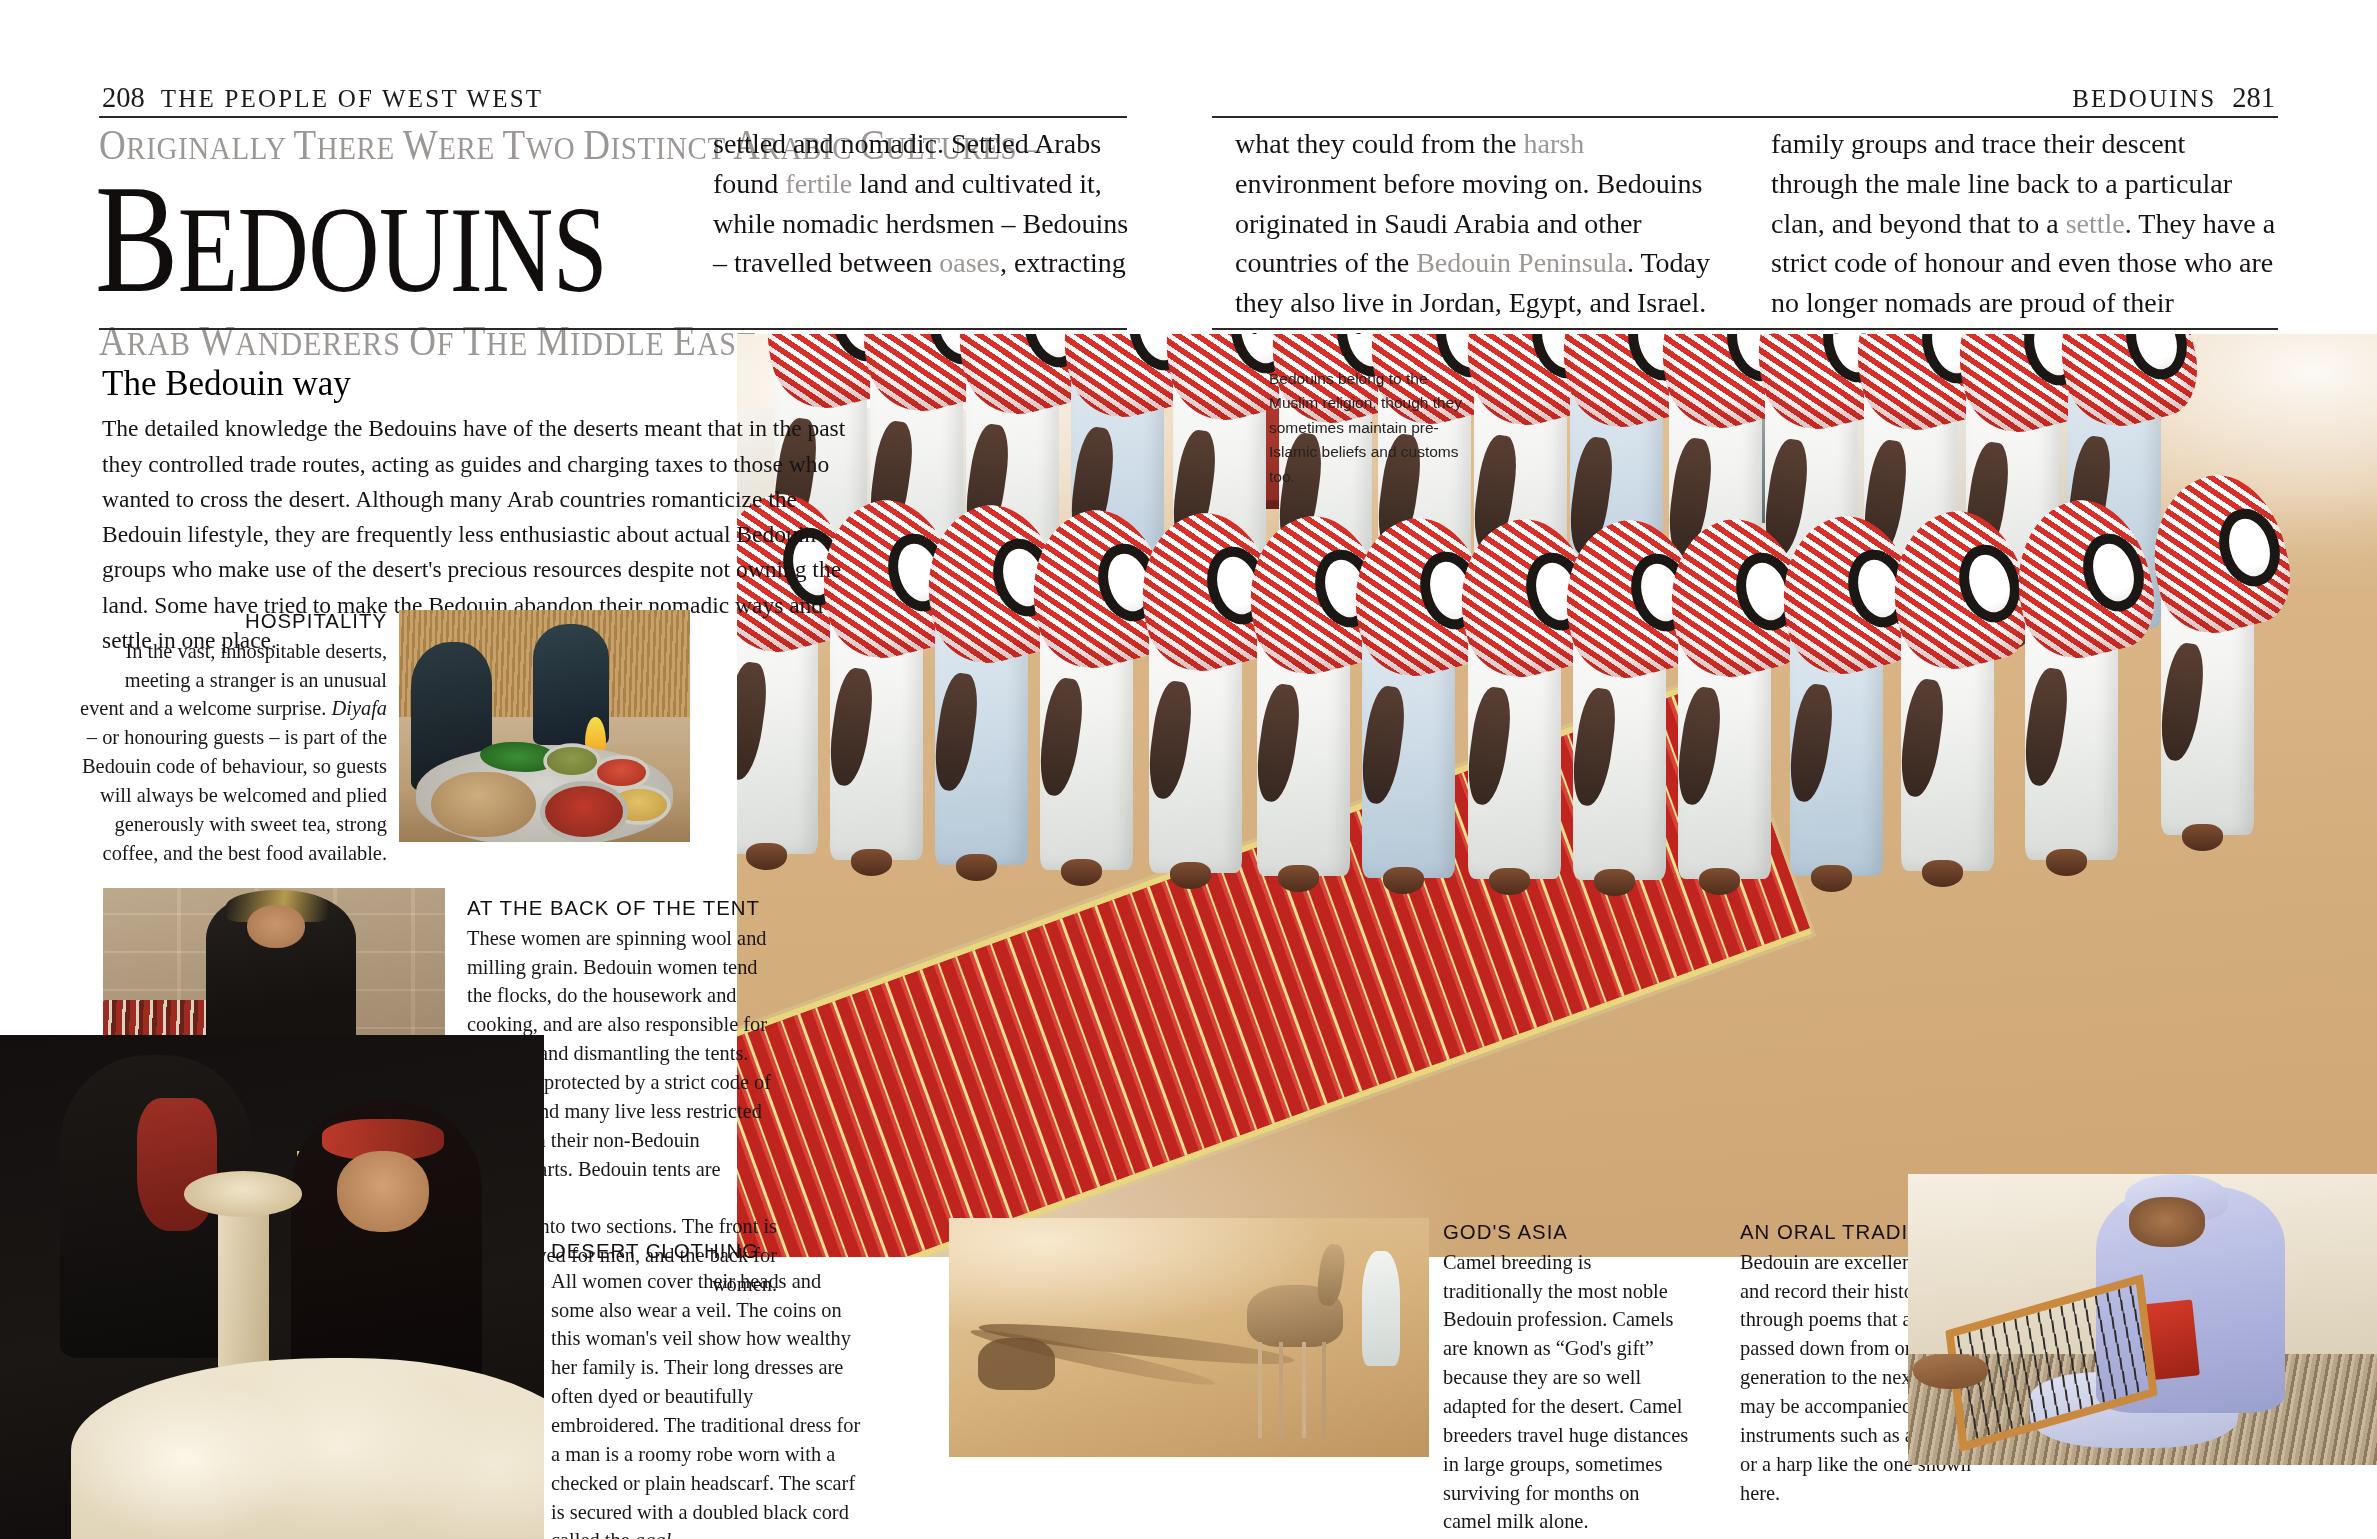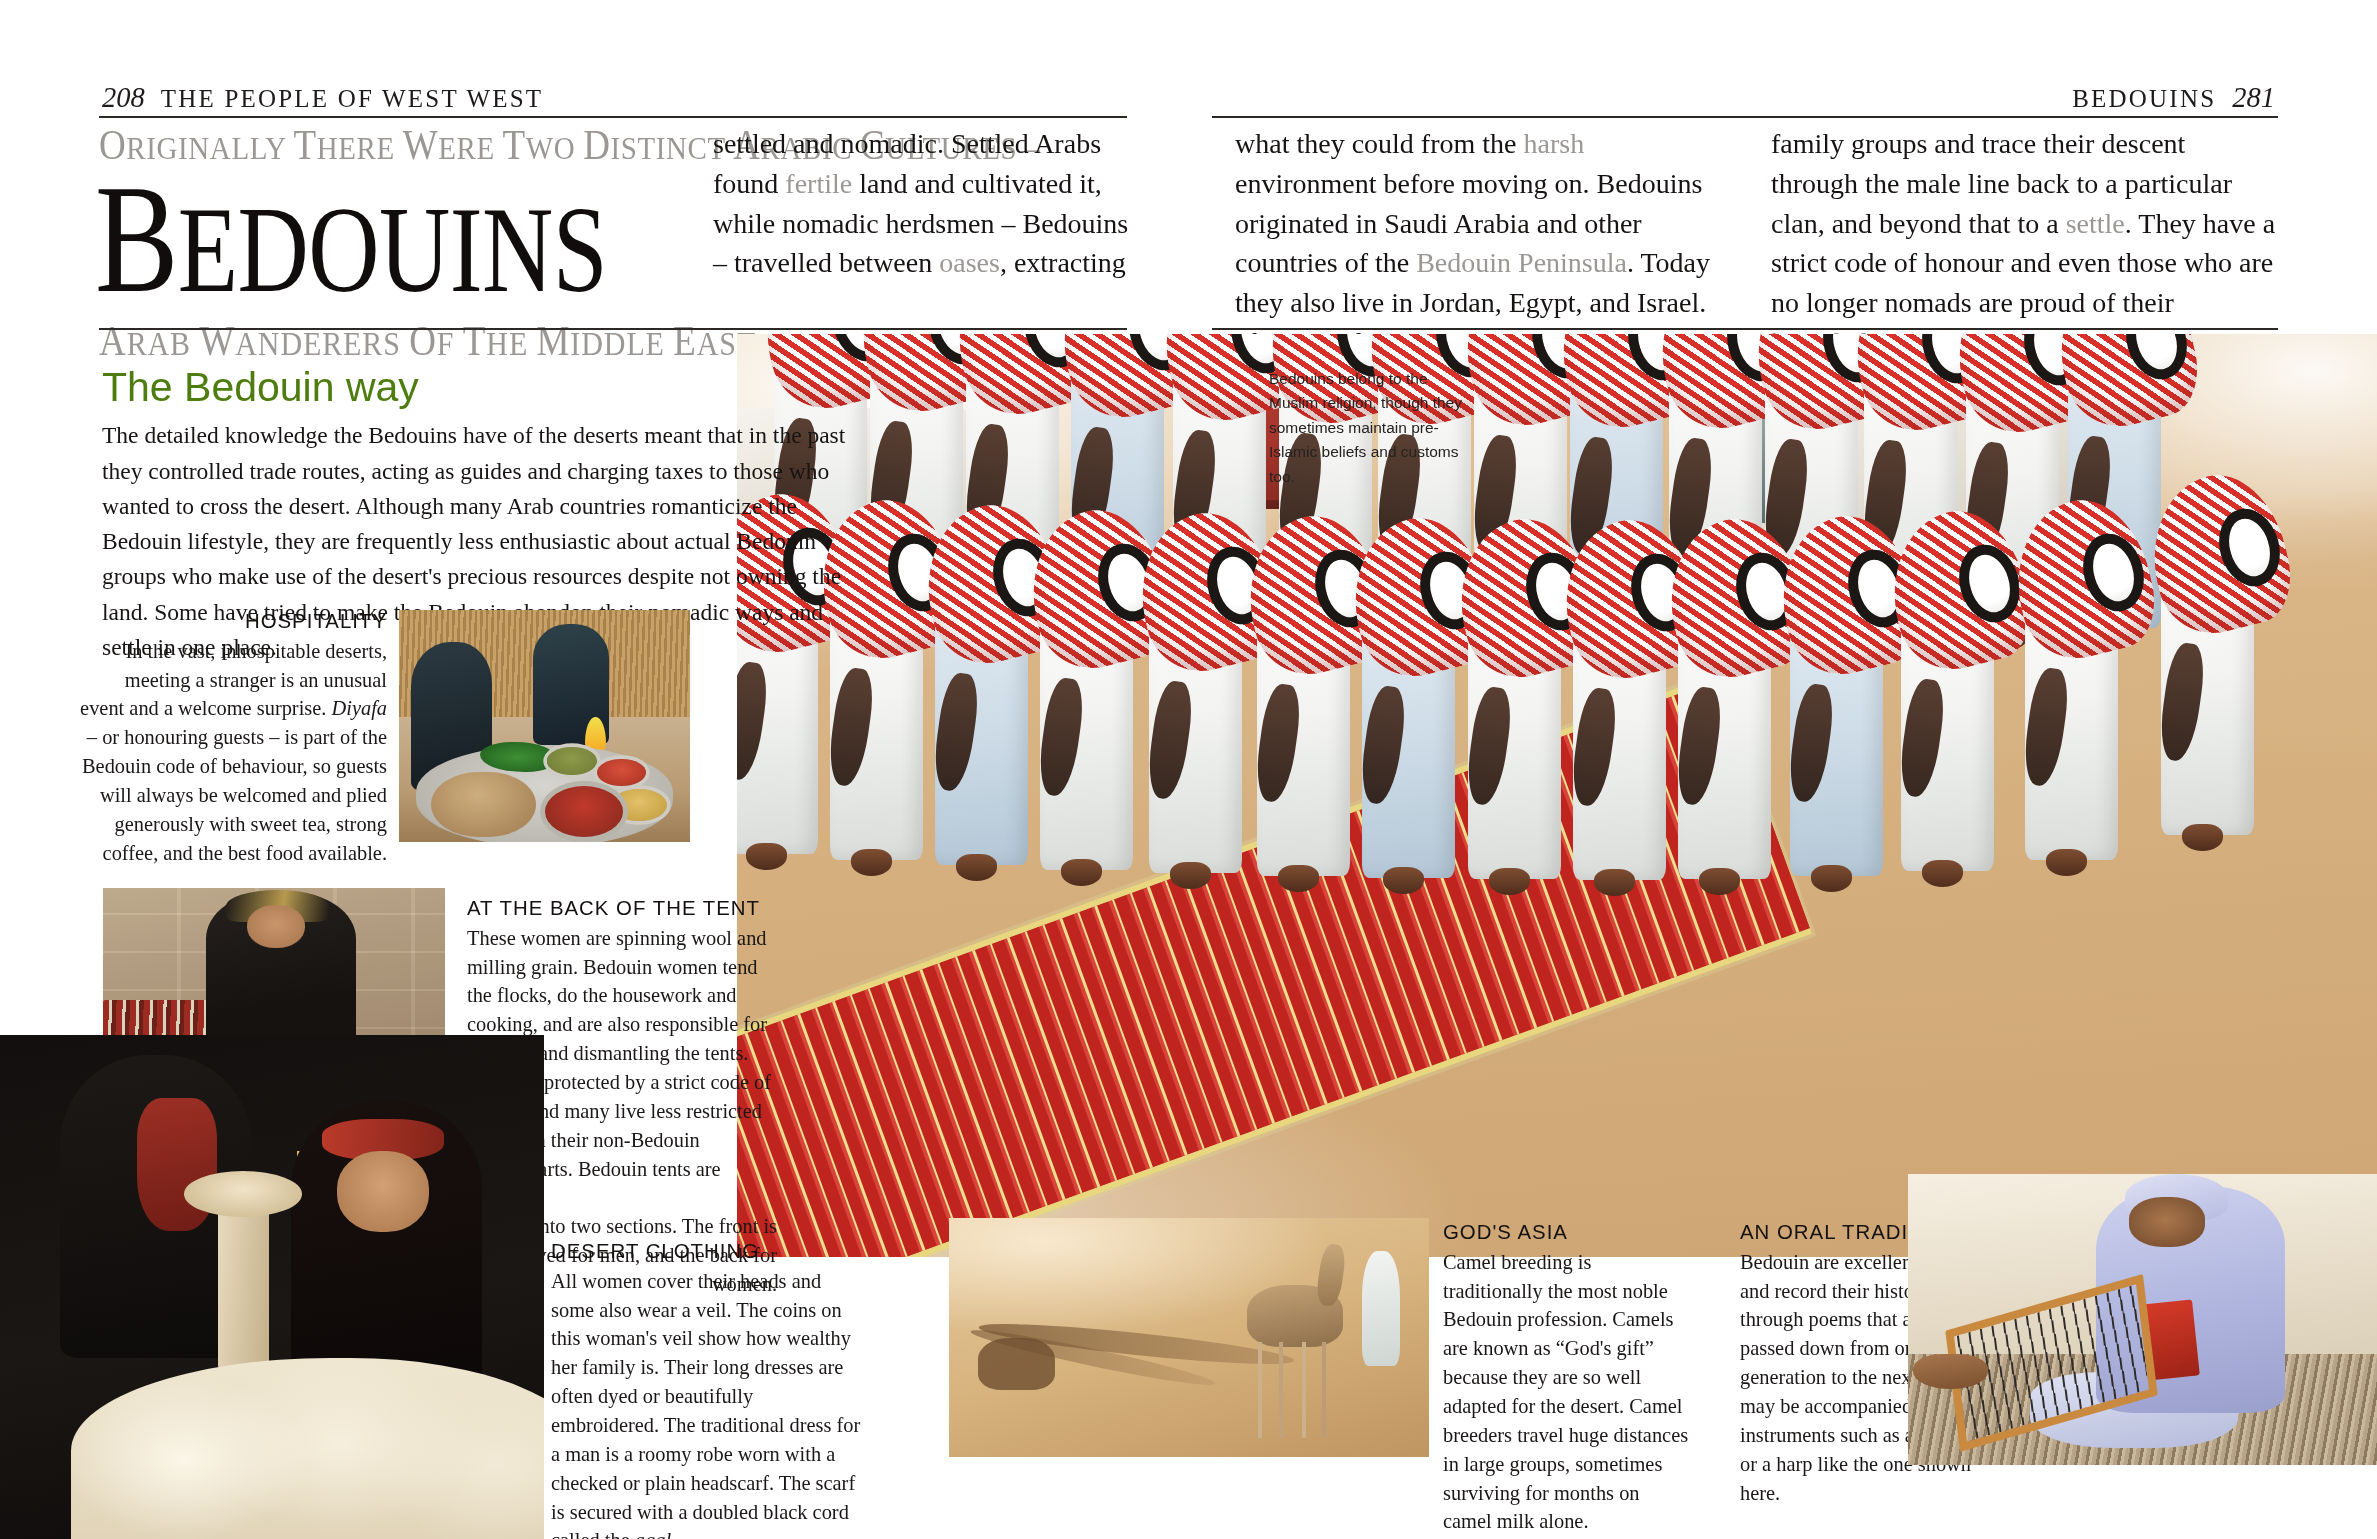--- a/index.html
+++ b/index.html
@@ -21,21 +21,20 @@
     letter-spacing: 2.2px;
     color: #1d1a19;
     white-space: nowrap;
   }
   .rh-left  { left: 102px; top: 82px; }
   .rh-right { right: 102px; top: 82px; text-align: right; }
   .folio {
     font-family: "Liberation Serif", serif;
     font-size: 28.5px;
     letter-spacing: 0;
-    font-style: italic;
   }
   .rh-title { margin-left: 16px; }
   .rh-right .rh-title { margin-left: 0; margin-right: 16px; }
 
   .rule {
     position: absolute;
     height: 1.9px;
     background: #2c2826;
   }
 
@@ -751,21 +750,21 @@
         <div class="kaffiyeh"></div>
         <div class="agal"></div>
         <div class="feet"></div>
       </div>
     </div>
 </div>
 
 <div class="photo-caption">Bedouins belong to the Muslim religion, though they sometimes maintain pre-Islamic beliefs and customs too.</div>
 
 <div style="position:absolute;left:102px;top:364px;width:762px;">
-  <div style="font-family:Liberation Sans, sans-serif;font-size:41px;color:#4d7c0f;margin-bottom:7.4px;">The Bedouin way</div>
+  <div style="font-family:Liberation Serif, serif;font-size:35px;color:#000000;margin-bottom:7.4px;">The Bedouin way</div>
   <div style="font-family:'Liberation Serif',serif;font-size:23.5px;line-height:1.5;color:#171413;">The detailed knowledge the Bedouins have of the deserts meant that in the past they controlled trade routes, acting as guides and charging taxes to those who wanted to cross the desert. Although many Arab countries romanticize the Bedouin lifestyle, they are frequently less enthusiastic about actual Bedouin groups who make use of the desert's precious resources despite not owning the land. Some have tried to make the Bedouin abandon their nomadic ways and settle in one place.</div>
 </div>
 
 <div class="photo" id="photo-feast">
   <div class="reed"></div>
   <div class="ground"></div>
   <div class="sitter"></div>
   <div class="sitter2"></div>
   <div class="fire"></div>
   <div class="tray"></div>

